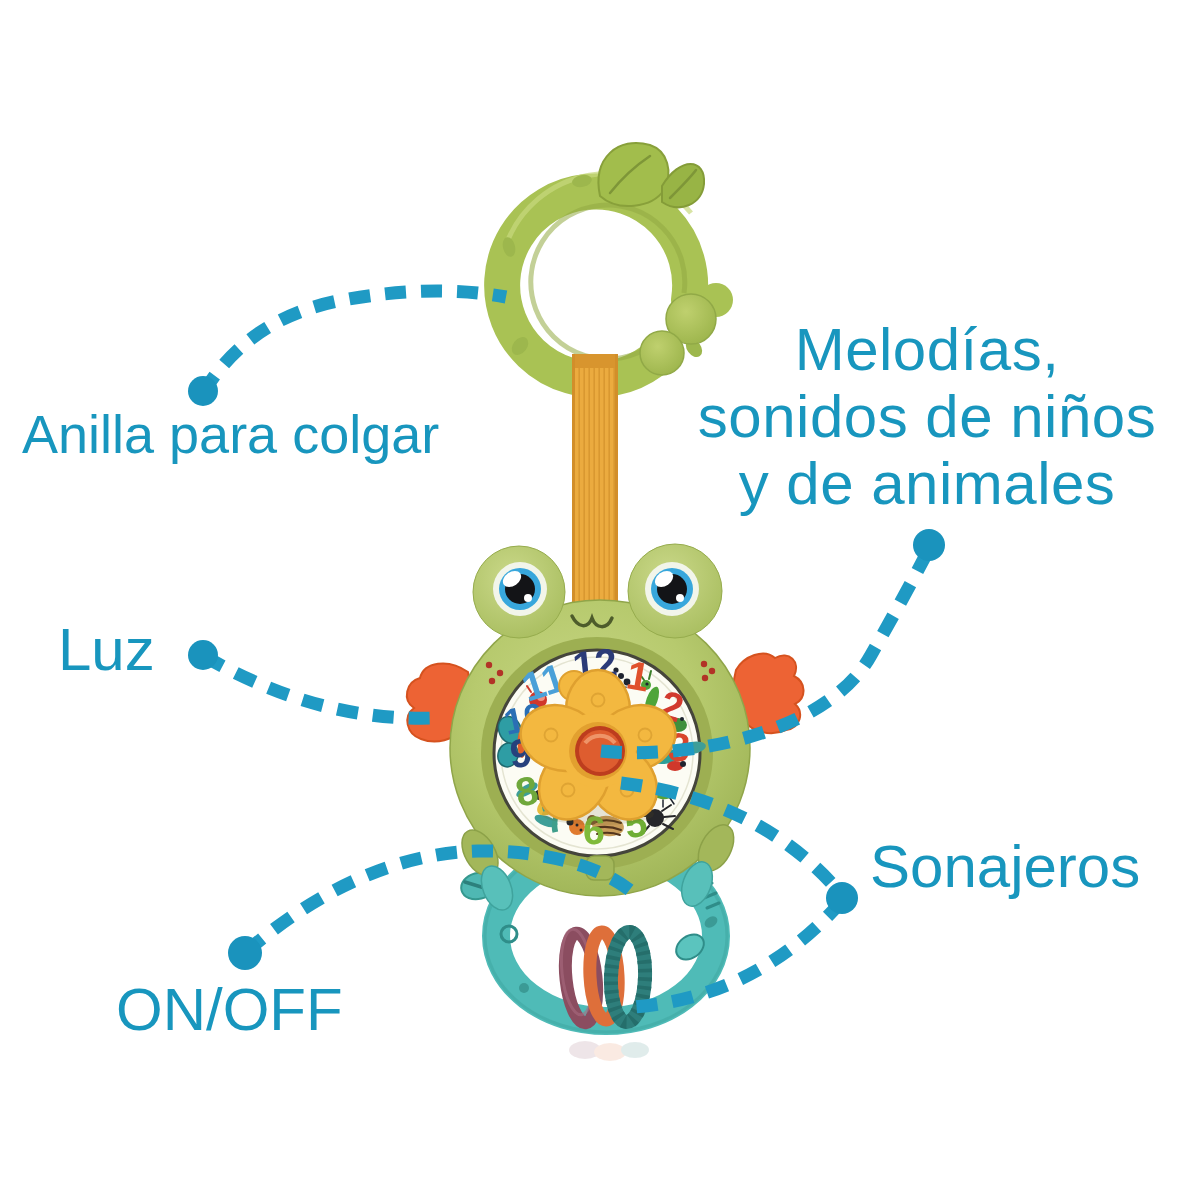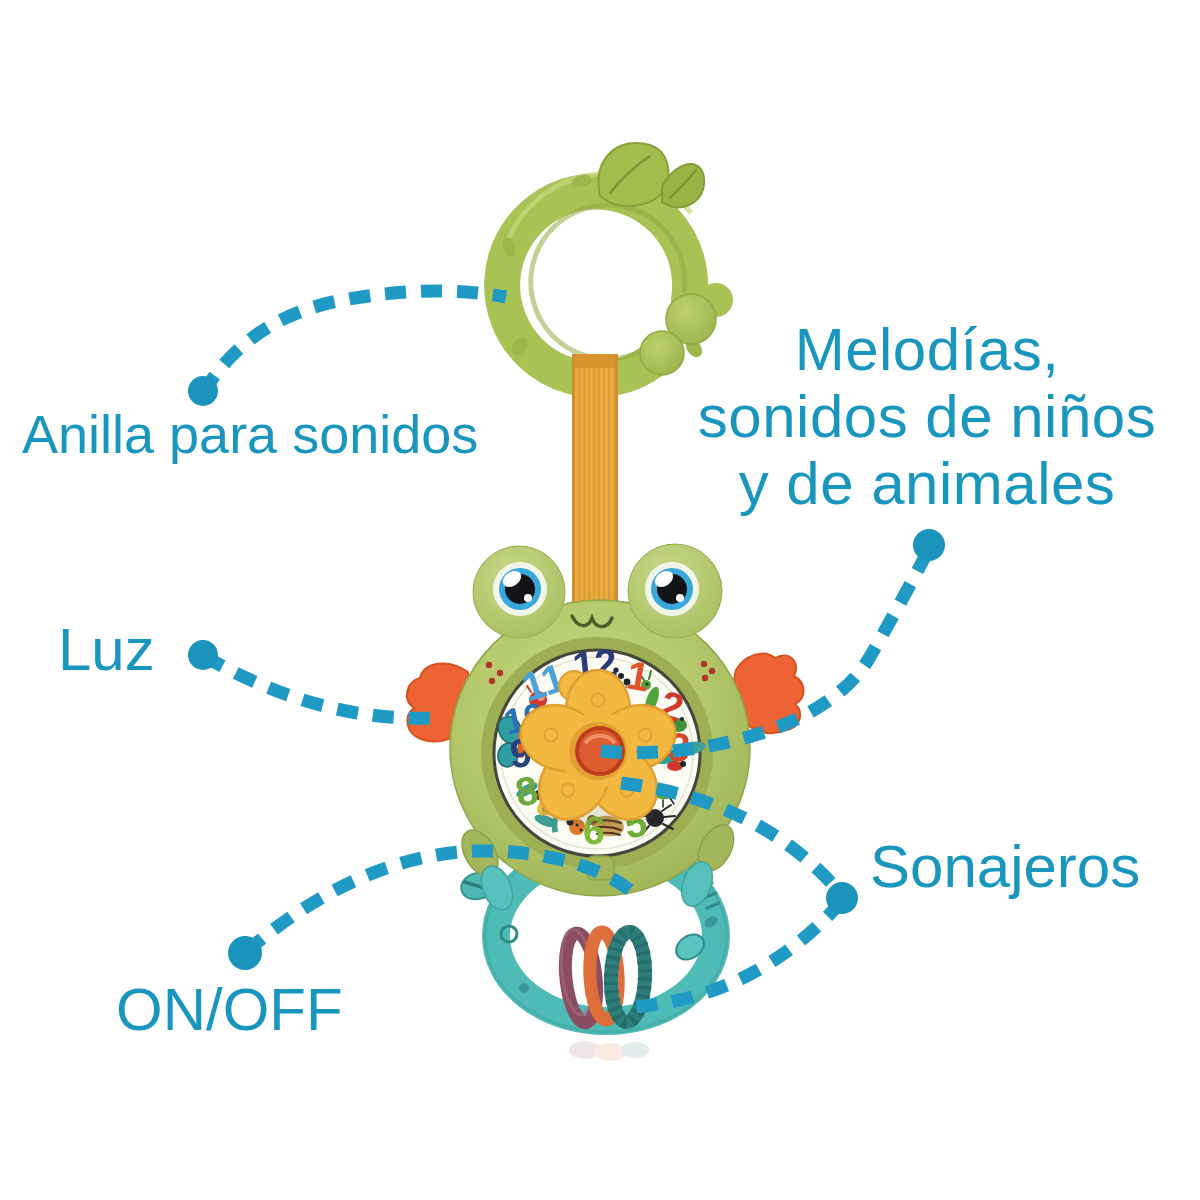--- a/index.html
+++ b/index.html
@@ -259,21 +259,21 @@
   </g>
   <g fill="#1A93BD">
     <circle cx="203" cy="391" r="15"></circle>
     <circle cx="929" cy="545" r="16"></circle>
     <circle cx="203" cy="655" r="15"></circle>
     <circle cx="245" cy="953" r="17"></circle>
     <circle cx="842" cy="898" r="16"></circle>
   </g>
 </svg>
 
-<div class="label label-anilla">Anilla para sonidos</div>
+<div class="label label-anilla">Anilla para colgar</div>
 
 <div class="label label-melodies">
   <div>Melodías,</div>
   <div>sonidos de niños</div>
   <div>y de animales</div>
 </div>
 
 <div class="label label-luz">Luz</div>
 <div class="label label-onoff">ON/OFF</div>
 <div class="label label-sonajeros">Sonajeros</div>

